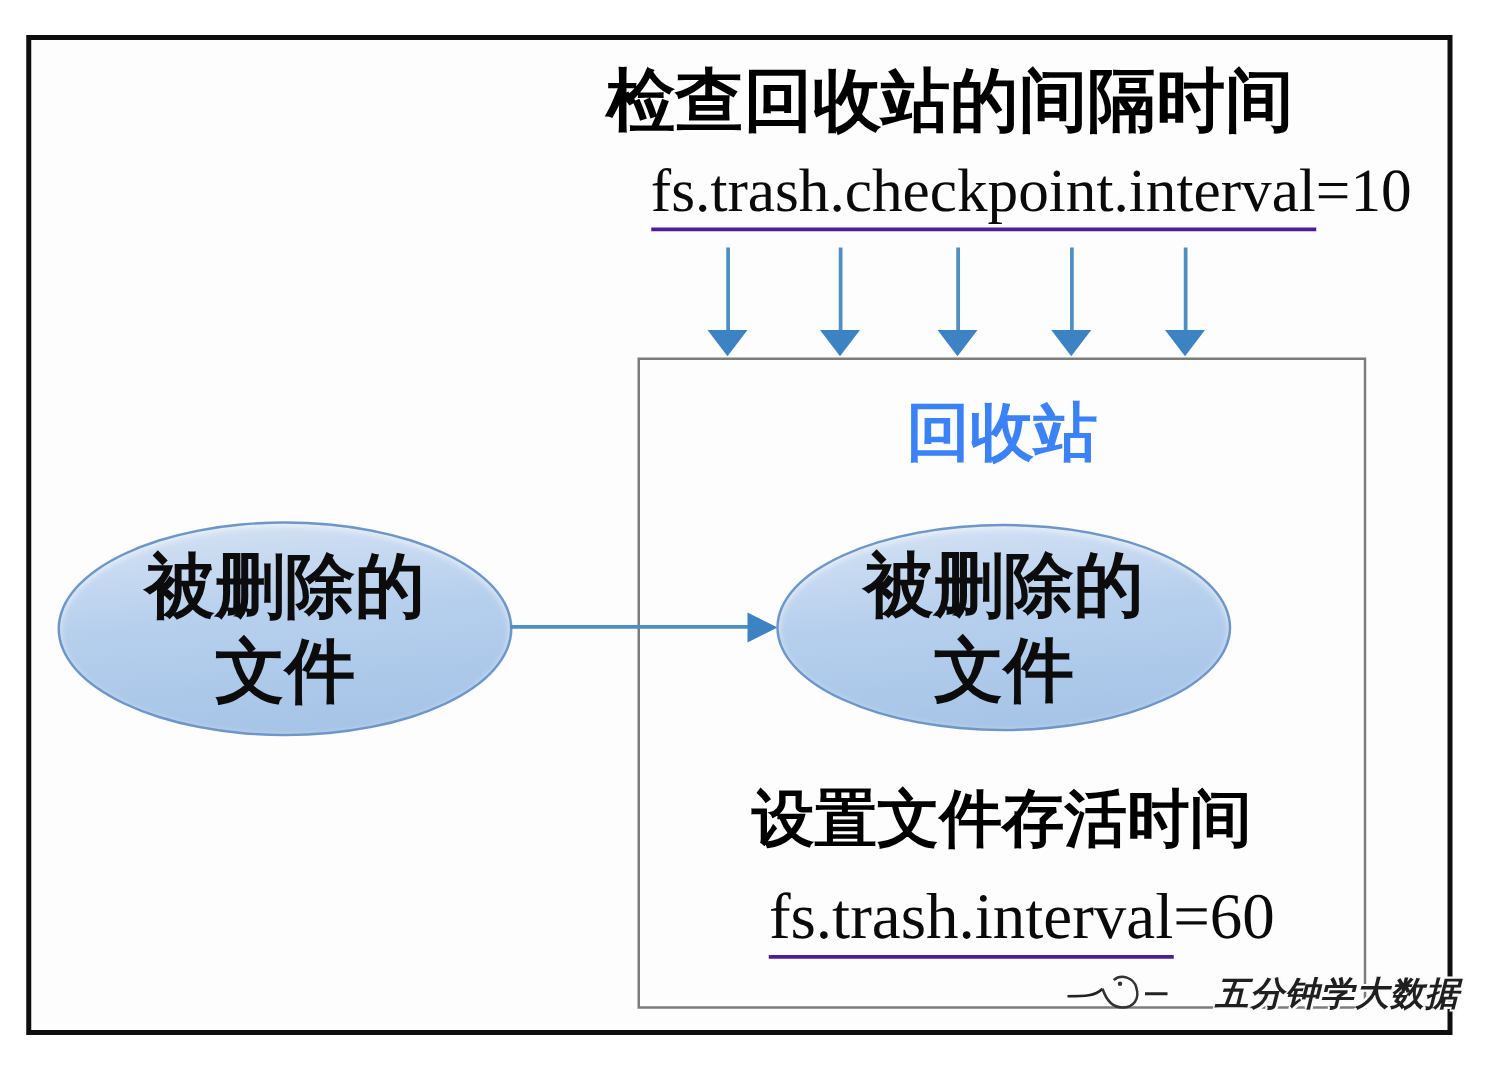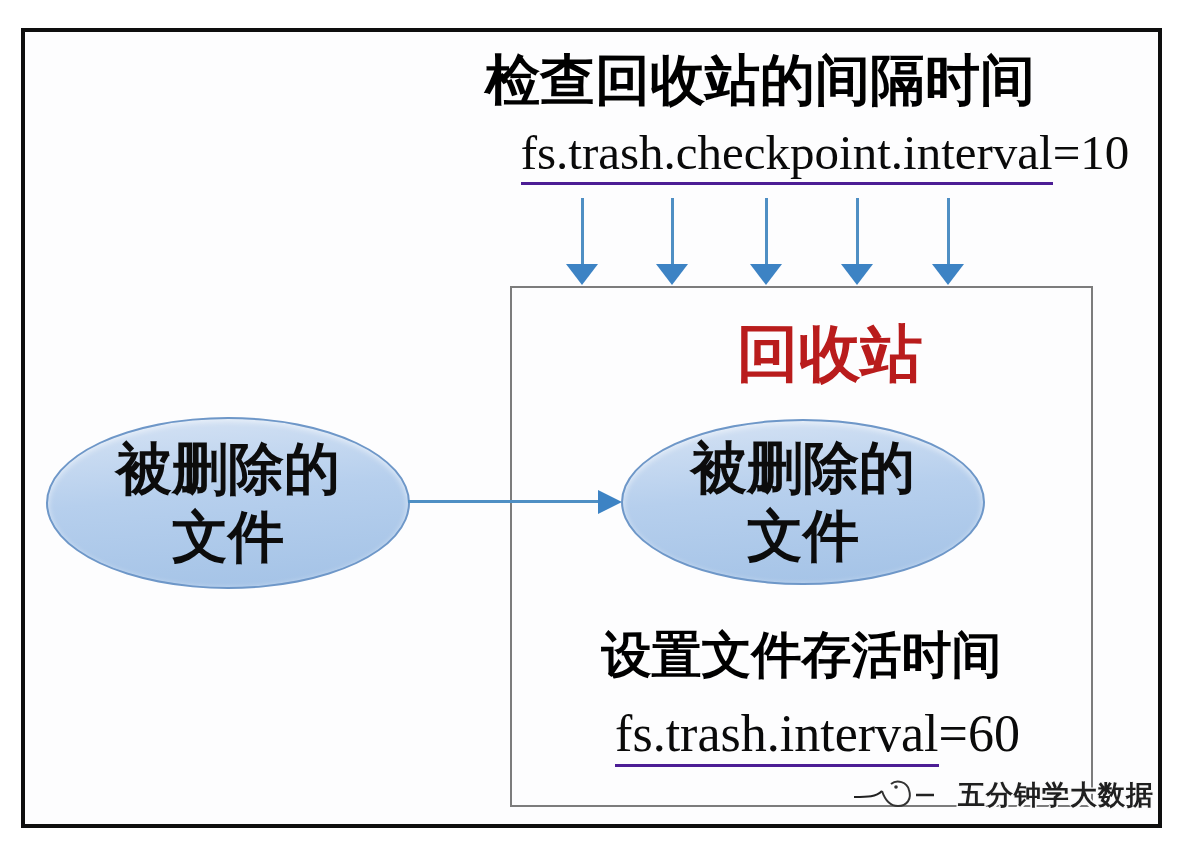--- a/index.html
+++ b/index.html
@@ -32,21 +32,21 @@
   }
   .ax1-l{left:581px;} .ax2-l{left:671px;} .ax3-l{left:765px;} .ax4-l{left:856px;} .ax5-l{left:947px;}
   .ax1-h{left:566px;} .ax2-h{left:656px;} .ax3-h{left:750px;} .ax4-h{left:841px;} .ax5-h{left:932px;}
 
   .inner-box {
     position:absolute; left:510px; top:286px; width:579px; height:517px;
     border:2px solid #7c7c7c; background:transparent; box-sizing:content-box;
   }
   .box-title {
     position:absolute; left:510px; top:312px; width:583px; text-align:center;
-    font-size:62px; font-weight:900; color:#b91c1c; white-space:nowrap;margin-left:28px;
+    font-size:51px; font-weight:900; color:#3b82f6; white-space:nowrap;
   }
   .box-subtitle {
     position:absolute; left:510px; top:622px; width:583px; text-align:center;
     font-size:50px; font-weight:900; color:#000; white-space:nowrap;
   }
 
   .ellipse {
     position:absolute; border-radius:50%;
     border:2px solid #6e97c8;
     background:linear-gradient(175deg, #d6e3f4 0%, #b6cfed 45%, #a3c2e6 100%);
@@ -59,21 +59,21 @@
 
   .h-arrow-line { position:absolute; left:408px; top:500px; width:192px; height:3px; background:#4f8fc4; }
   .h-arrow-head {
     position:absolute; left:598px; top:490px; width:0; height:0;
     border-top:12px solid transparent; border-bottom:12px solid transparent;
     border-left:24px solid #3d83c4;
   }
 
   .watermark {
     position:absolute; left:852px; top:770px; height:50px; z-index:5;
-    display:flex; align-items:center; gap:6px;
+    display:flex; align-items:center; gap:20px;font-style:italic;
   }
   .watermark-text {
     font-size:27px; font-weight:bold; color:#1f1f1f; letter-spacing:1px; white-space:nowrap;
     text-shadow:1.5px 1.5px 0 #fafafa, -1.5px -1.5px 0 #fafafa, 1.5px -1.5px 0 #fafafa, -1.5px 1.5px 0 #fafafa;
   }
 </style>
 </head>
 <body>
 
 <div class="frame">

